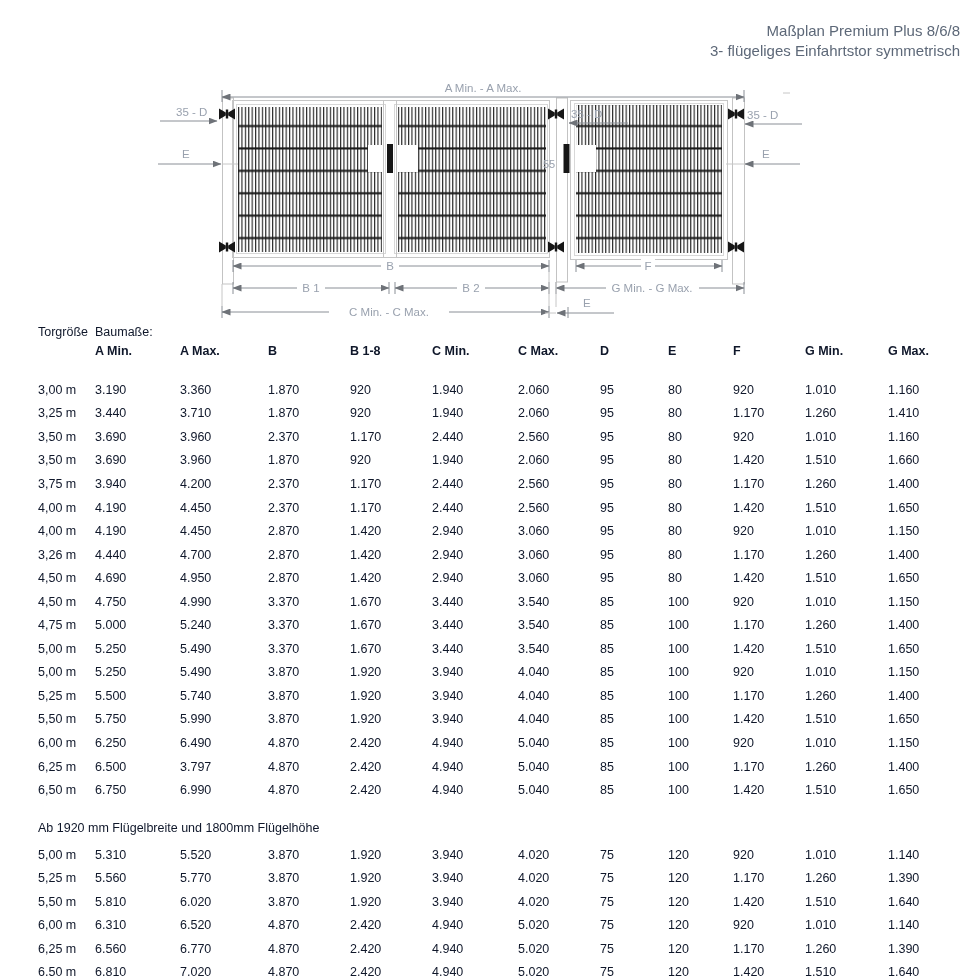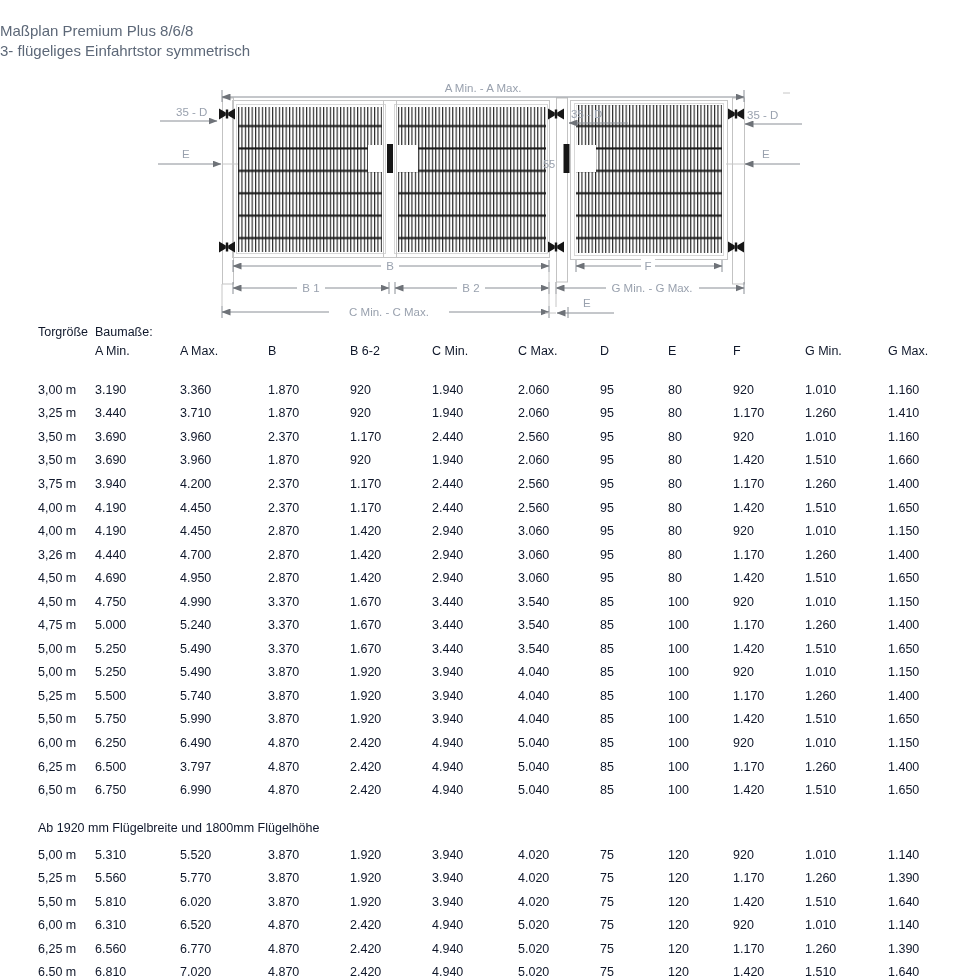--- a/index.html
+++ b/index.html
@@ -1,34 +1,34 @@
 <!DOCTYPE html>
 <html><head>
 <meta charset="utf-8">
 <style>
   html,body{margin:0;padding:0;background:#fff;}
   .page{position:relative;width:960px;height:976px;background:#fff;overflow:hidden;
         font-family:"Liberation Sans",sans-serif;}
-  .title{position:absolute;top:21px;left:0;width:960px;text-align:left;
+  .title{position:absolute;top:21px;left:0;width:960px;text-align:right;
          color:#5d6878;font-size:15px;line-height:20px;}
   .drawing{position:absolute;top:0;left:0;}
   .dlab{font-family:"Liberation Sans",sans-serif;font-size:11.5px;fill:#99a1ae;}
   .dlab.small{font-size:11px;}
   .dim{stroke:#8a8f96;stroke-width:1;fill:none;}
   .tick{stroke:#8a8f96;stroke-width:1;}
   .lite{stroke:#c6c6c6;stroke-width:1;fill:none;}
   .lite2{stroke:#d8d8d8;stroke-width:1;fill:none;}
   .post{stroke:#c3c3c3;stroke-width:1;fill:#ffffff;}
   .ink{fill:#161616;}
   .wbg{fill:#ffffff;}
   .table{position:absolute;top:322px;left:0;width:960px;color:#0f172a;font-size:12.5px;}
   .hrow1,.hrow2,.trow{display:grid;padding-left:38px;align-items:center;
         grid-template-columns:57px 85px 88px 82px 82px 86px 82px 68px 65px 72px 83px 47px;}
   .hrow1{height:20px;}
-  .hrow2{height:18px;}
+  .hrow2{height:18px;font-weight:bold;}
   .trow{height:23.55px;}
   .cell{white-space:nowrap;overflow:visible;text-align:left;}
   #s1-body{margin-top:18px;}
   #s2-body{margin-top:4px;}
   .section-note{padding-left:38px;margin-top:15px;height:22px;line-height:22px;white-space:nowrap;}
 </style>
 </head>
 <body>
 
 <div class="page">
@@ -173,21 +173,21 @@
   <div class="table">
     <div class="hrow1">
       <span class="cell c0">Torgröße</span>
       <span class="cell">Baumaße:</span>
     </div>
     <div class="hrow2" id="cols-row">
         <span class="cell c0"></span>
         <span class="cell">A Min.</span>
         <span class="cell">A Max.</span>
         <span class="cell">B</span>
-        <span class="cell">B 6-2</span>
+        <span class="cell">B 1-8</span>
         <span class="cell">C Min.</span>
         <span class="cell">C Max.</span>
         <span class="cell">D</span>
         <span class="cell">E</span>
         <span class="cell">F</span>
         <span class="cell">G Min.</span>
         <span class="cell">G Max.</span>
       </div>
     <div id="s1-body">
         <div class="trow">

